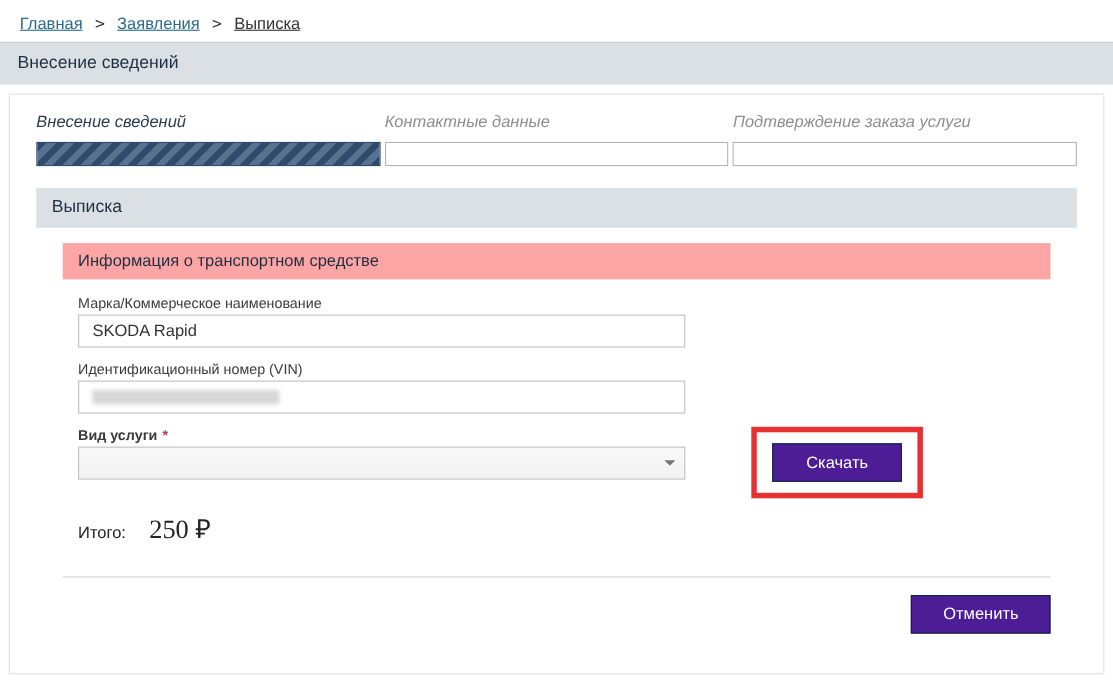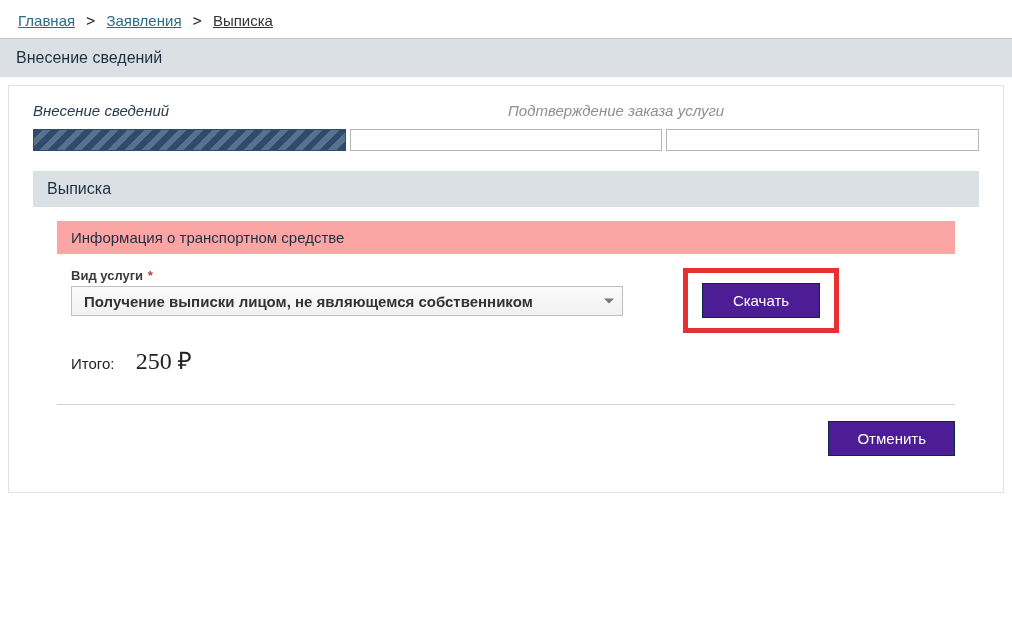--- a/index.html
+++ b/index.html
@@ -211,45 +211,53 @@
     <span class="sep">&gt;</span>
     <span class="current">Выписка</span>
   </div>
 
   <div class="panel-title">Внесение сведений</div>
 
   <div class="wizard-container">
 
     <div class="steps">
       <div class="step-label active">Внесение сведений</div>
+      <div class="step-label">Контактные данные</div>
       <div class="step-label">Подтверждение заказа услуги</div>
     </div>
     <div class="progress">
       <div class="progress-seg filled"></div>
       <div class="progress-seg"></div>
       <div class="progress-seg"></div>
     </div>
 
     <div class="section-header">Выписка</div>
 
     <div class="inner-panel">
 
       <div class="sub-header">Информация о транспортном средстве</div>
 
-
+      <div class="field">
+        <div class="field-label">Марка/Коммерческое наименование</div>
+        <div class="input-box">SKODA Rapid</div>
+      </div>
+
+      <div class="field">
+        <div class="field-label">Идентификационный номер (VIN)</div>
+        <div class="input-box redacted"></div>
+      </div>
 
 
       <div class="service-row">
         <div class="service-left">
           <div class="field-label">
             <span>Вид услуги</span>
             <span class="req">*</span>
           </div>
           <div class="select-box">
-            <span>Получение выписки лицом, не являющемся собственником</span>
             <span class="arrow"></span>
           </div>
         </div>
         <div class="download-highlight">
           <div class="btn download">Скачать</div>
         </div>
       </div>
 
       <div class="total">
         <span>Итого:</span>

